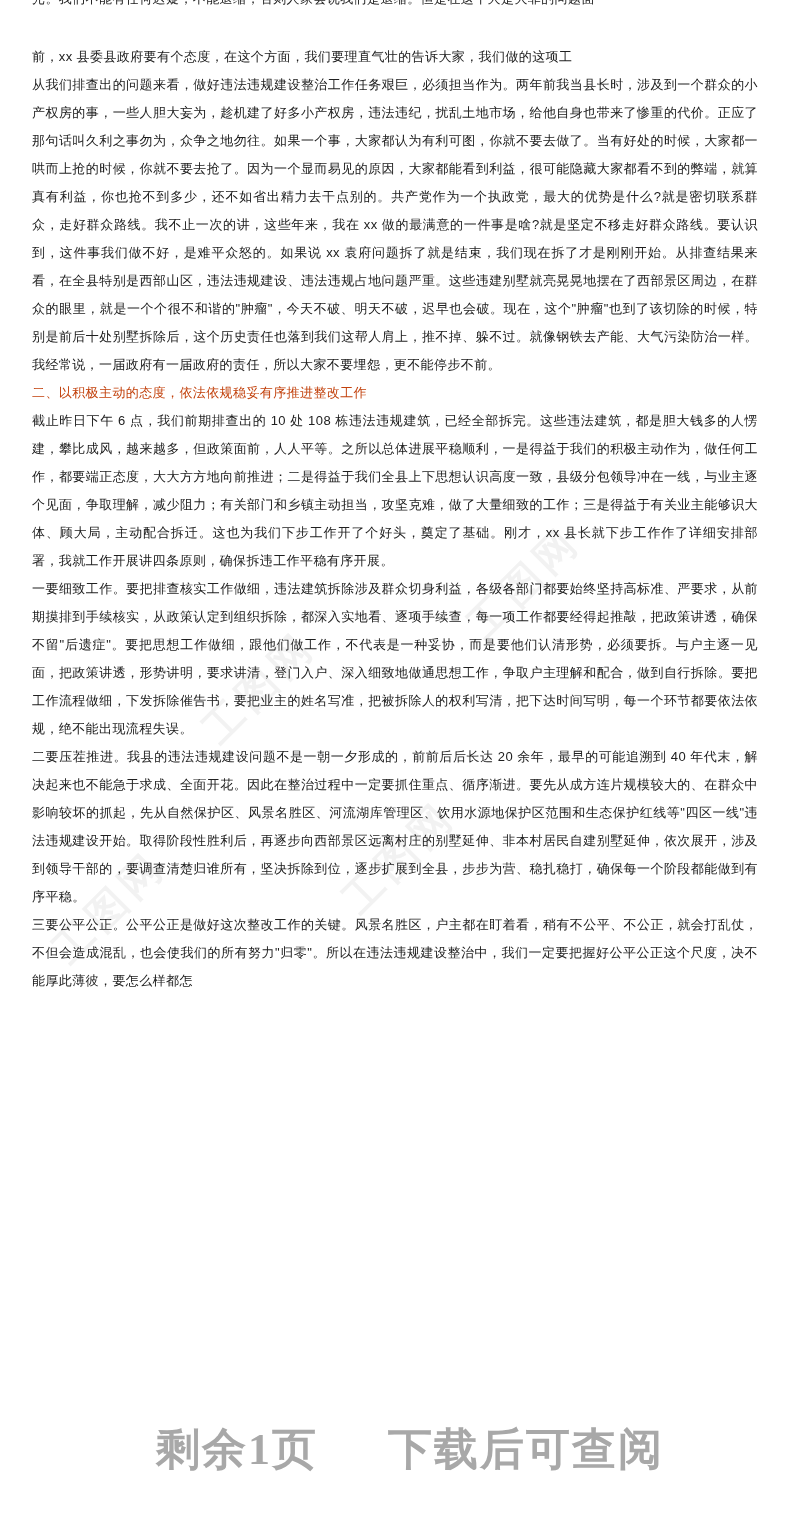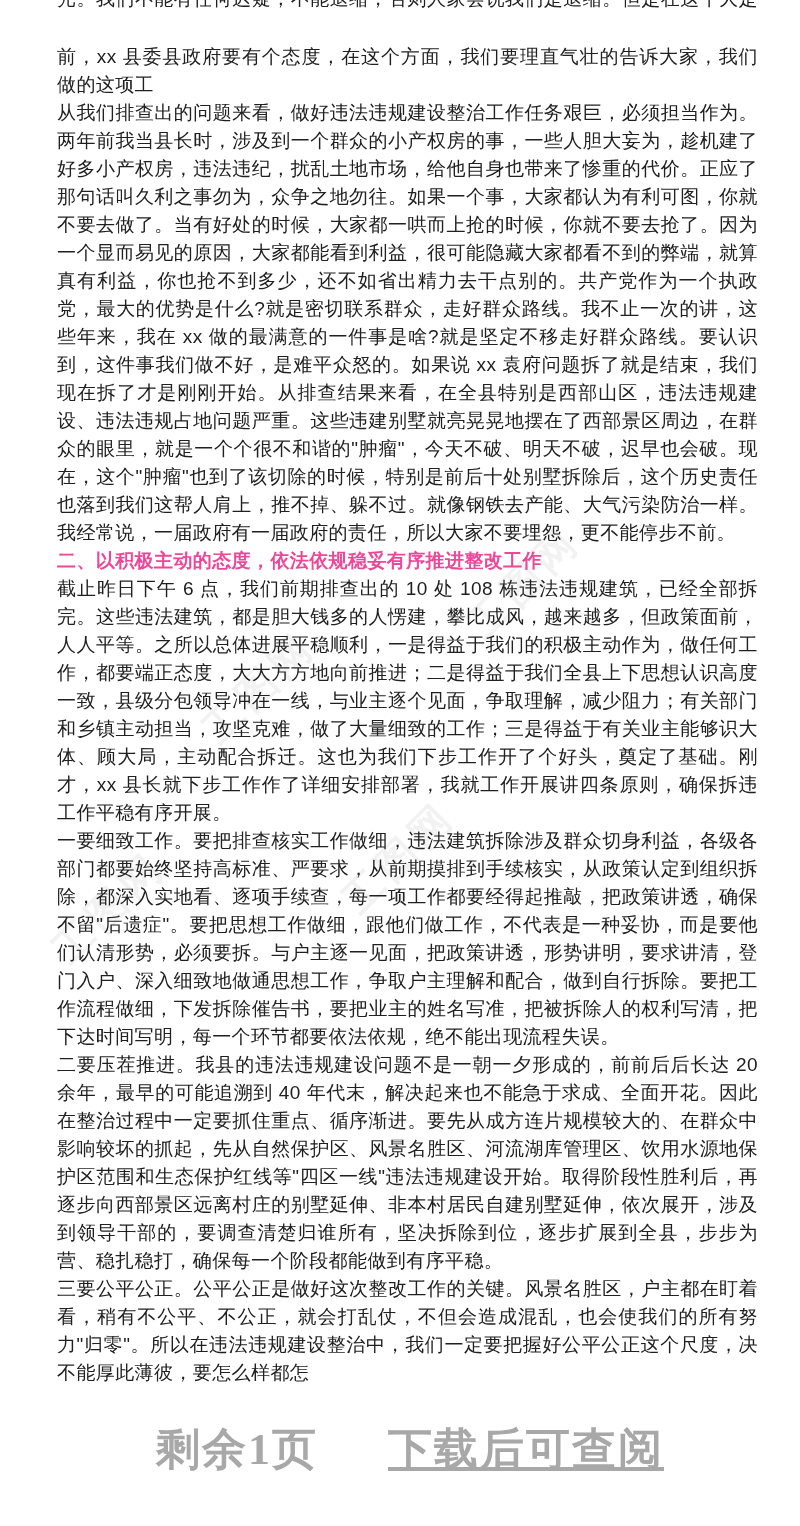--- a/index.html
+++ b/index.html
@@ -6,32 +6,32 @@
   .page{
     position:relative;
     width:800px;height:1526px;
     margin:0 auto;
     background:#ffffff;
     overflow:hidden;
     font-family:"Liberation Sans","DejaVu Sans",sans-serif;
     color:#202020;
   }
   .textflow{
-    position:absolute;left:57px;right:42px;top:0;
-    font-size:19px;line-height:28px;
+    position:absolute;left:32px;right:42px;top:0;
+    font-size:13px;line-height:28px;
     text-align:justify;
     letter-spacing:0.4px;
   }
   .textflow p{margin:0;}
   
   .cut{height:13px;overflow:hidden;}
   .cut span{display:block;margin-top:-15px;}
   .line2{margin-top:30px !important;}
   .first-gap{margin-top:21px !important;}
-  .heading{font-weight:700;color:#ec4899;}
+  .heading{font-weight:400;color:#c2410c;}
   
   .wm{
     position:absolute;
     font-size:40px;font-weight:700;
     color:rgba(0,0,0,0.05);
     transform:rotate(-45deg);
     letter-spacing:6px;
     white-space:nowrap;
     pointer-events:none;
     user-select:none;
@@ -40,21 +40,21 @@
   .footer{
     position:absolute;left:0;right:0;top:1420px;
     text-align:center;
     font-family:"Liberation Serif","DejaVu Serif",serif;
     font-weight:700;
     font-size:44px;
     color:#a8a8a8;
     letter-spacing:2px;
   }
   .footer .seg{display:inline-block;margin-left:20px;}
-  .footer .seg+.seg{margin-left:57px;text-decoration:underline;}
+  .footer .seg+.seg{margin-left:57px;}
 </style>
 </head>
 <body>
 
 <div class="page">
 
   <div class="wm" style="left:455px;top:555px;">工图网</div>
   <div class="wm" style="left:190px;top:660px;">工图网</div>
   <div class="wm" style="left:330px;top:830px;">工图网</div>
   <div class="wm" style="left:40px;top:880px;">工图网</div>

